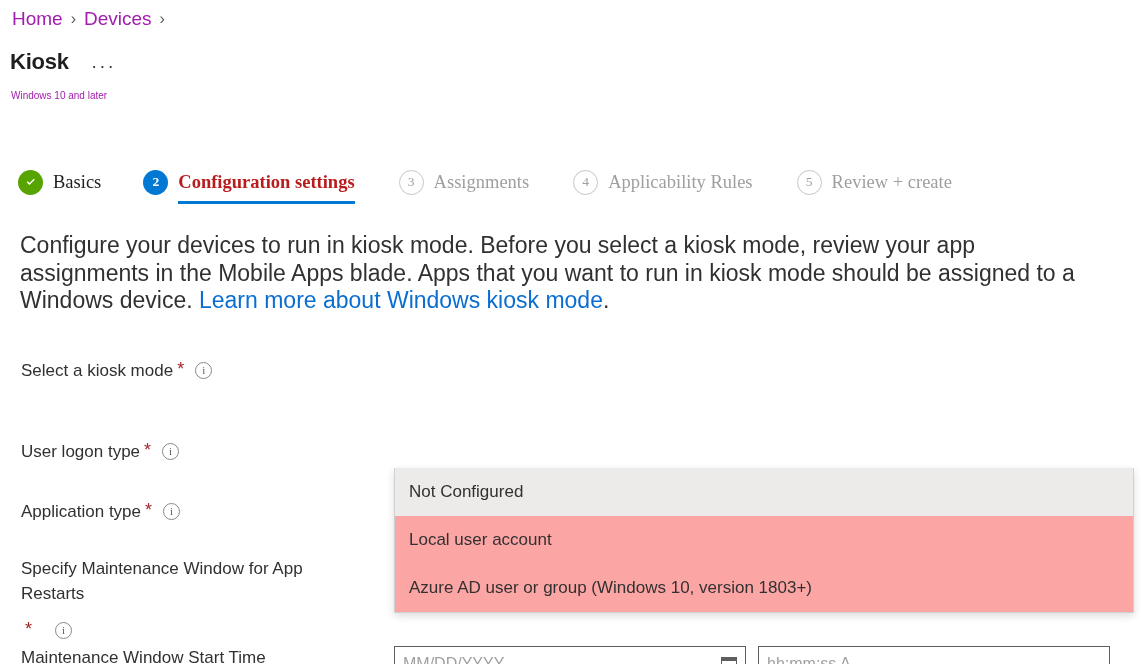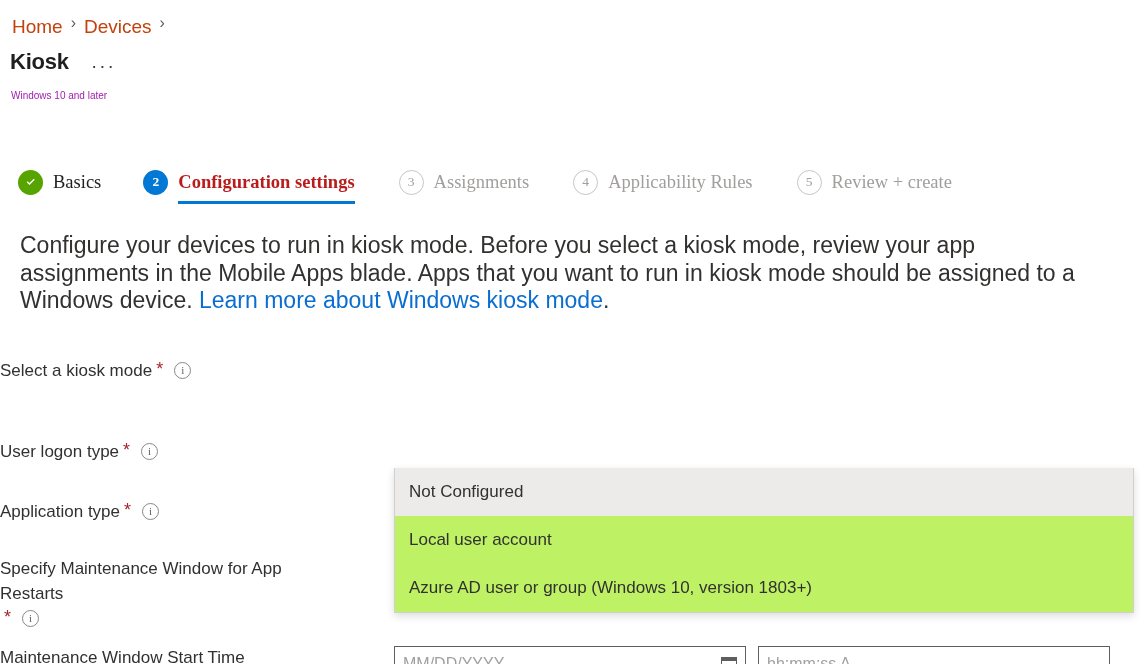--- a/index.html
+++ b/index.html
@@ -17,25 +17,24 @@
   
   .breadcrumb {
     position: absolute;
     left: 7px; top: 1px;
     display: flex;
     align-items: center;
     font-size: 19px;
     line-height: 26px;
   }
   .bc-link {
-    color: #c2410c;
+    color: #a21caf;
     cursor: pointer;
     padding: 5px 5px;
     white-space: nowrap;
-    margin-top: 8px;
   }
   .bc-sep {
     color: #605e5c;
     font-size: 16px;
     padding: 0 3px;
     font-weight: 300;
   }
 
   
   .title-row {
@@ -139,20 +138,21 @@
     width: 1141px;
   }
   .field-row {
     position: absolute;
     left: 0;
     width: 1141px;
     display: flex;
   }
   .field-label {
     width: 375px;
+    padding-left: 21px;
     padding-right: 14px;
     font-size: 17px;
     line-height: 25px;
     color: #323130;
     display: flex;
     flex-wrap: wrap;
     align-items: flex-start;
   }
   .label-text { white-space: normal; }
   .req {
@@ -177,21 +177,21 @@
     cursor: pointer;
     flex: 0 0 auto;
   }
 
   
   .dropdown {
     position: absolute;
     left: 394px;
     top: 468px;
     width: 740px;
-    background: #bef264;
+    background: #fca5a5;
     border: 1px solid #d2d0ce;
     border-top: none;
     box-shadow: 0 3px 8px rgba(0,0,0,0.14);
     z-index: 30;
     overflow: hidden;
     text-align: center;
   }
   .dd-item {
     height: 48px;
     display: flex;
@@ -301,21 +301,21 @@
 
     <div class="field-row" style="top:159px;">
       <div class="field-label">
         <span class="label-text">Application type</span>
         <span class="req">*</span>
         <span class="info-icon">i</span>
       </div>
     </div>
 
     <div class="field-row" style="top:216px;">
-      <div class="field-label" style="width:355px;">
+      <div class="field-label" style="width:355px;gap:12px;">
         <span class="label-text">Specify Maintenance Window for App Restarts</span>
         <span class="req">*</span>
         <span class="info-icon">i</span>
       </div>
     </div>
 
     <div class="field-row" style="top:305px;">
       <div class="field-label">
         <span class="label-text">Maintenance Window Start Time</span>
       </div>

